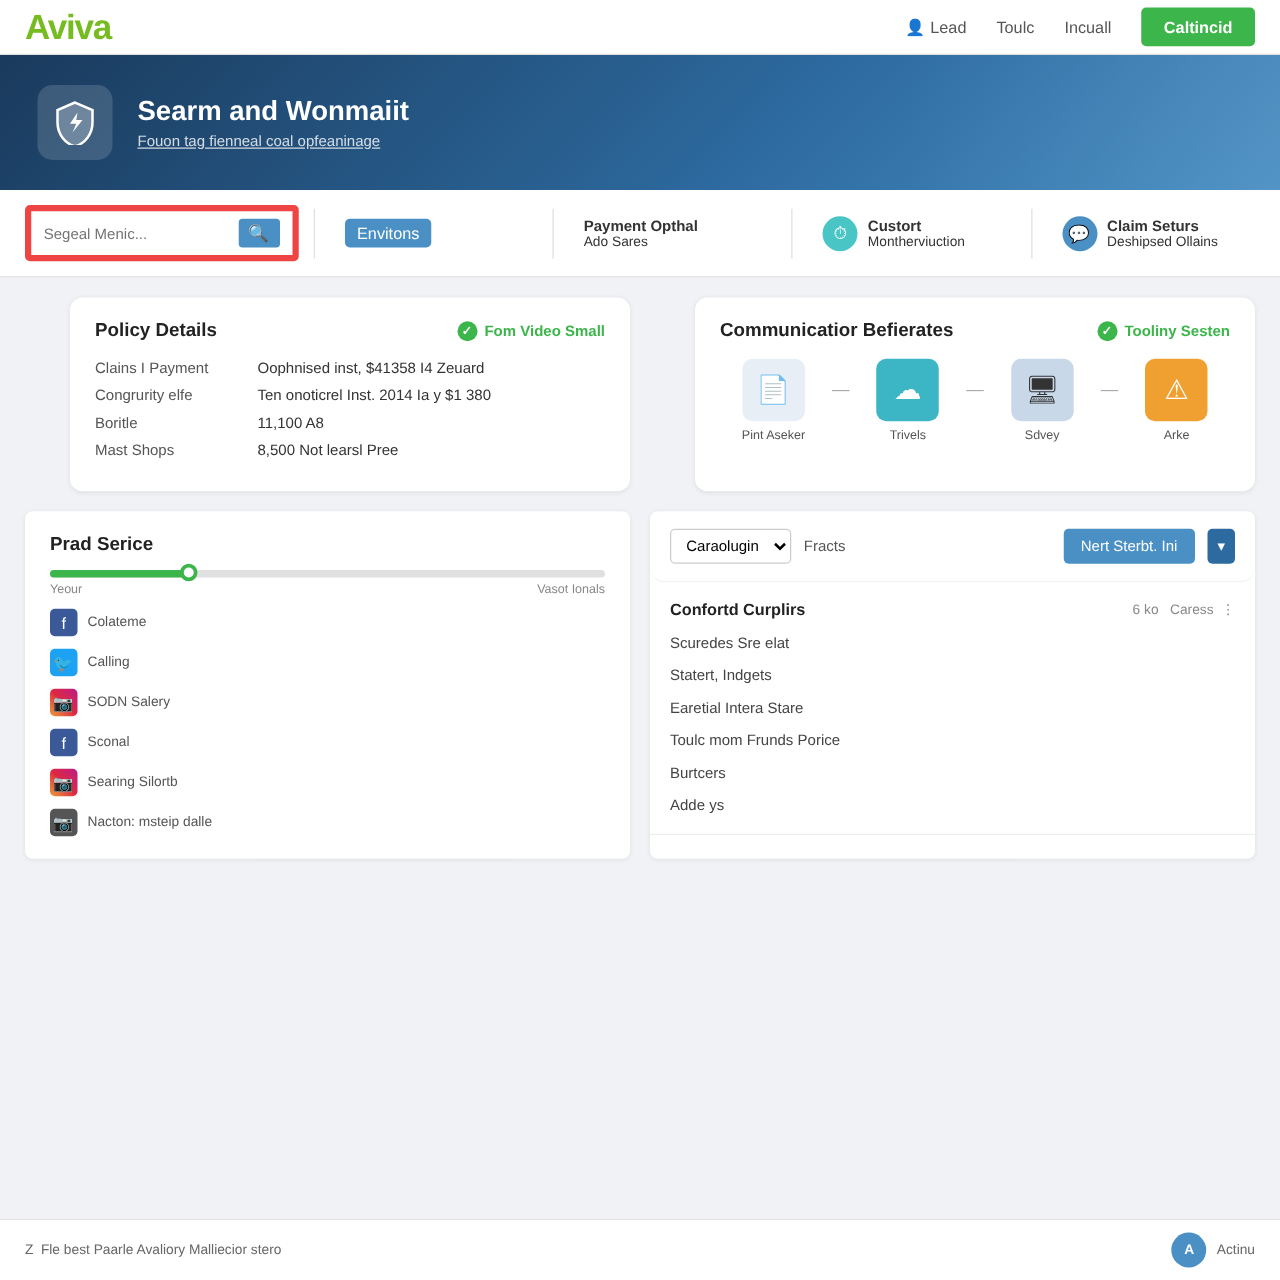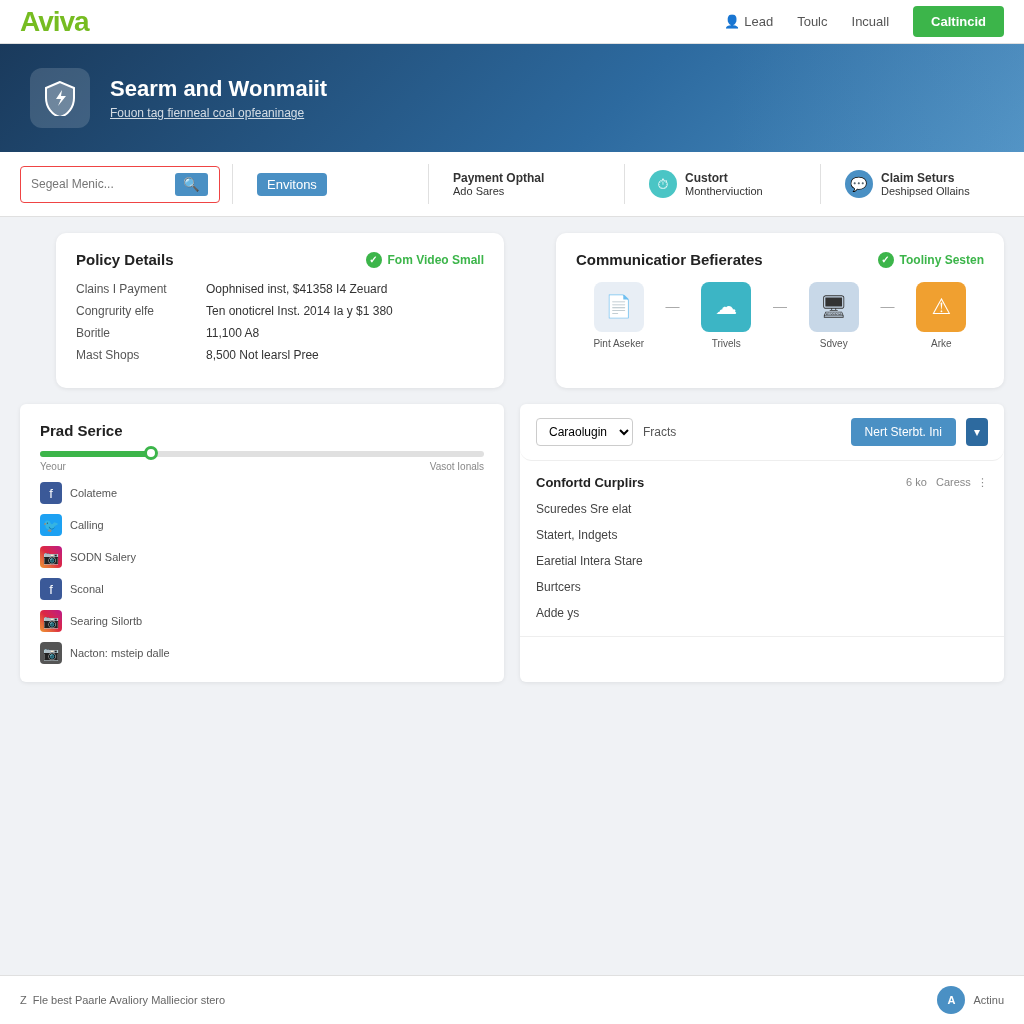--- a/index.html
+++ b/index.html
@@ -15,21 +15,21 @@
     
     .hero { background: linear-gradient(135deg, #1a3a5c 0%, #2d6a9f 60%, #4a90c4 100%); padding: 24px 30px; display: flex; align-items: center; gap: 20px; position: relative; overflow: hidden; min-height: 100px; }
     .hero-icon { width: 60px; height: 60px; background: rgba(255,255,255,0.15); border-radius: 12px; display: flex; align-items: center; justify-content: center; flex-shrink: 0; }
     .hero-icon svg { width: 36px; height: 36px; }
     .hero-text h1 { color: #fff; font-size: 22px; font-weight: bold; }
     .hero-text p { color: rgba(255,255,255,0.8); font-size: 12px; margin-top: 4px; text-decoration: underline; }
     .hero-car { position: absolute; right: 0; top: 0; bottom: 0; width: 300px; opacity: 0.3; background: linear-gradient(to left, rgba(150,180,210,0.4), transparent); }
 
     
     .toolbar { background: #fff; padding: 12px 20px; display: flex; align-items: center; gap: 12px; border-bottom: 1px solid #e0e0e0; }
-    .search-box { display: flex; align-items: center; border: 1px solid #ef4444; border-radius: 4px; padding: 6px 10px; gap: 4px; flex: 0 0 200px; }
+    .search-box { display: flex; align-items: center; border: 5px solid #ef4444; border-radius: 4px; padding: 6px 10px; gap: 16px; flex: 0 0 200px; }
     .search-box input { border: none; outline: none; font-size: 12px; width: 140px; color: #999; }
     .search-box button { background: #4a90c4; border: none; border-radius: 3px; padding: 4px 8px; cursor: pointer; color: #fff; }
     .toolbar-divider { width: 1px; height: 40px; background: #e0e0e0; }
     .toolbar-item { display: flex; align-items: center; gap: 8px; padding: 6px 12px; cursor: pointer; flex: 1; }
     .toolbar-item.active .toolbar-label { background: #4a90c4; color: #fff; border-radius: 4px; padding: 4px 10px; }
     .toolbar-icon { width: 28px; height: 28px; border-radius: 50%; display: flex; align-items: center; justify-content: center; font-size: 14px; flex-shrink: 0; }
     .toolbar-icon.teal { background: #4ac5c5; color: #fff; }
     .toolbar-icon.blue { background: #4a90c4; color: #fff; }
     .toolbar-text { font-size: 11px; color: #333; }
     .toolbar-text strong { display: block; font-size: 12px; }
@@ -293,20 +293,21 @@
             <span>6 ko</span>
             &nbsp;
             <span>Caress</span>
             &nbsp;⋮
           </span>
         </div>
         <div class="right-panel-list">
           <div class="right-panel-item">Scuredes Sre elat</div>
           <div class="right-panel-item">Statert, Indgets</div>
           <div class="right-panel-item">Earetial Intera Stare</div>
+          <div class="right-panel-item">Toulc mom Frunds Porice</div>
           <div class="right-panel-item">Burtcers</div>
           <div class="right-panel-item">Adde ys</div>
         </div>
       </div>
     </div>
 
   </div>
 
 </div>
 

